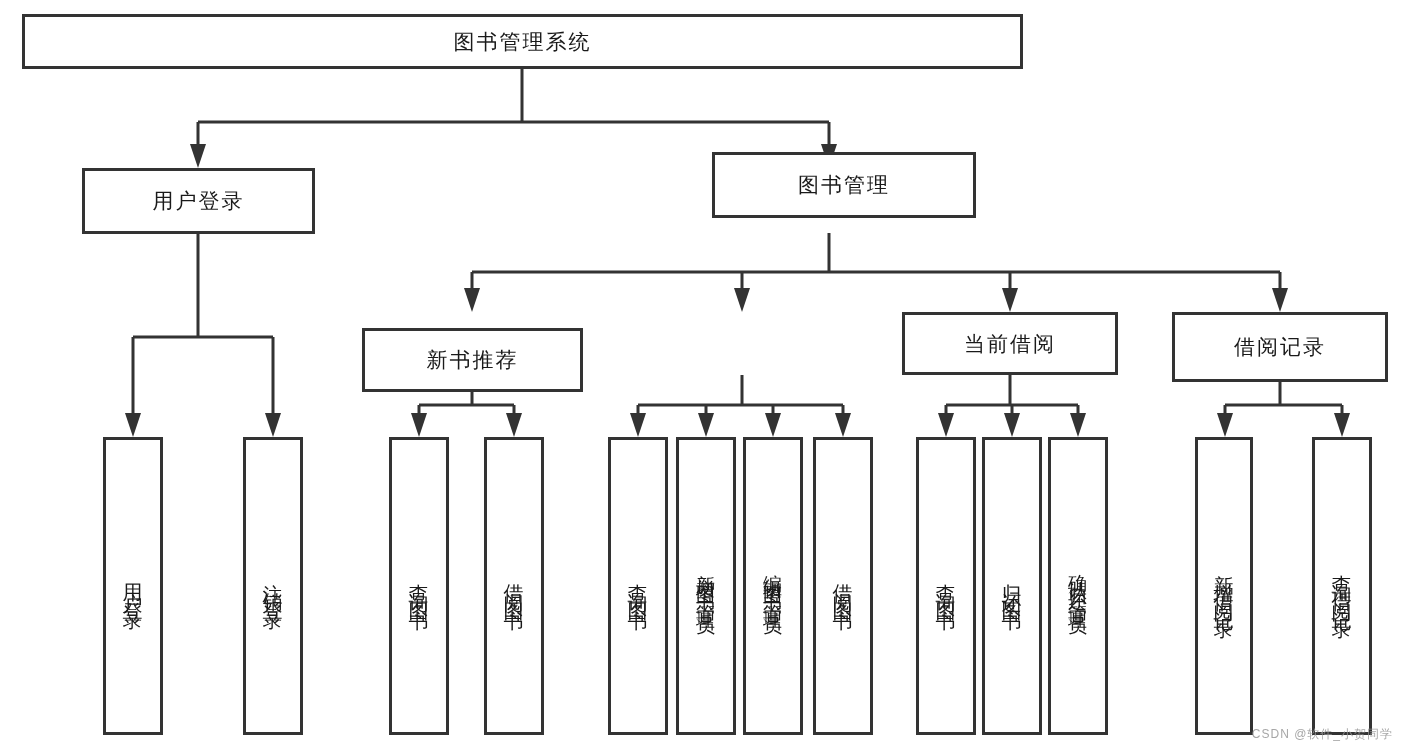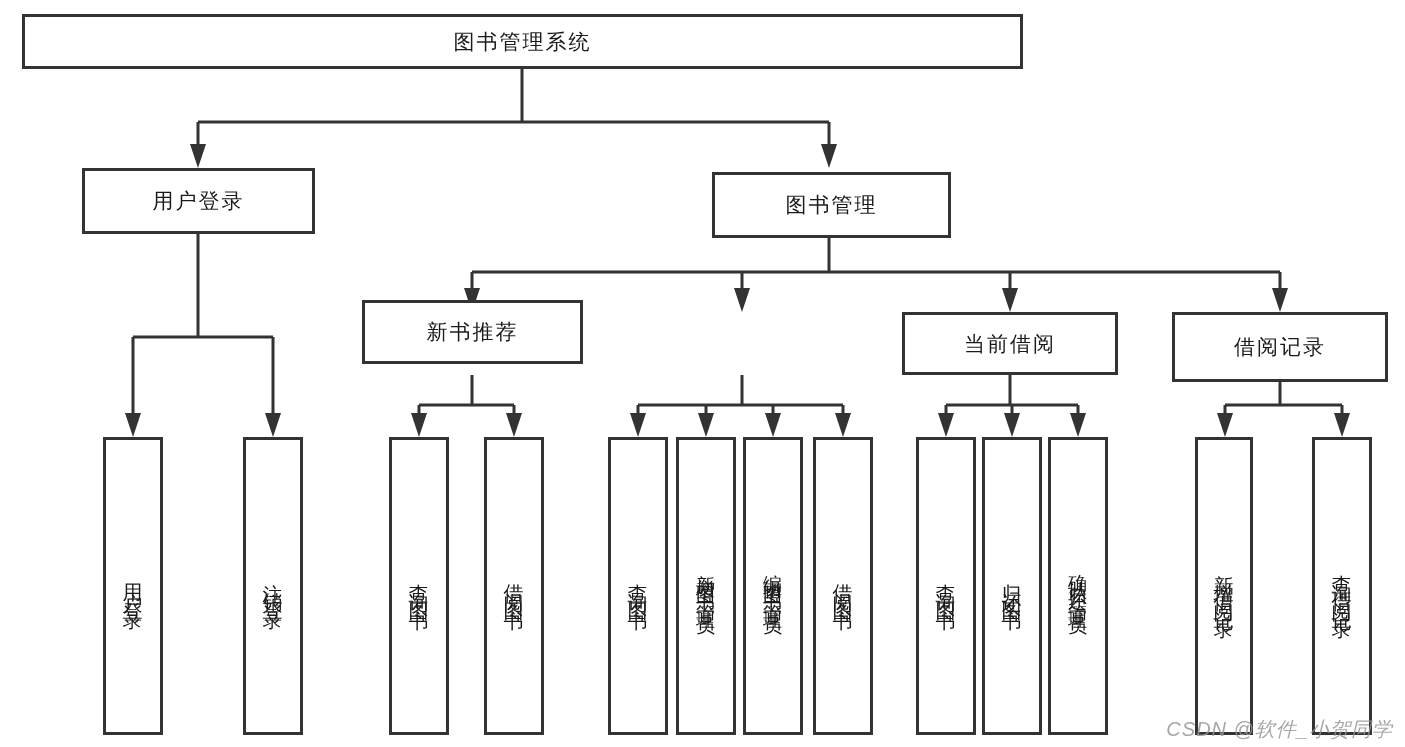--- a/index.html
+++ b/index.html
@@ -28,25 +28,24 @@
     text-orientation:mixed;
     font-size:20px;
     letter-spacing:9px;
     line-height:1;
   }
   .vbox.long { font-size:19px; letter-spacing:6px; }
   .watermark {
     position:absolute;
     right:12px;
     bottom:4px;
-    font-size:20px;
+    font-size:12px;
     letter-spacing:1px;
     color:rgba(150,150,150,0.85);
     white-space:nowrap;
-    font-style:italic;
   }
 </style>
 </head>
 <body>
 
 <div class="stage">
 
   <svg class="connectors" width="1405" height="747" viewBox="0 0 1405 747" xmlns="http://www.w3.org/2000/svg">
     <g stroke="#333333" stroke-width="3" fill="none">
       <path d="M522 68 V122 M198 122 H829 M198 122 V146 M829 122 V146"></path>
@@ -76,23 +75,23 @@
       <polygon points="1004,413 1020,413 1012,437"></polygon>
       <polygon points="1070,413 1086,413 1078,437"></polygon>
       <polygon points="1217,413 1233,413 1225,437"></polygon>
       <polygon points="1334,413 1350,413 1342,437"></polygon>
     </g>
   </svg>
 
   <div class="box hbox" style="left:22px; top:14px; width:1001px; height:55px;">图书管理系统</div>
 
   <div class="box hbox" style="left:82px; top:168px; width:233px; height:66px;">用户登录</div>
-  <div class="box hbox" style="left:712px; top:172px; width:239px; height:66px;">图书管理</div>
+  <div class="box hbox" style="left:712px; top:152px; width:264px; height:66px;">图书管理</div>
 
-  <div class="box hbox" style="left:362px; top:300px; width:221px; height:64px;">新书推荐</div>
+  <div class="box hbox" style="left:362px; top:328px; width:221px; height:64px;">新书推荐</div>
   <div class="box hbox" style="left:902px; top:312px; width:216px; height:63px;">当前借阅</div>
   <div class="box hbox" style="left:1172px; top:312px; width:216px; height:70px;">借阅记录</div>
 
   <div class="box vbox" style="left:103px; top:437px; width:60px; height:298px;">用户登录</div>
   <div class="box vbox" style="left:243px; top:437px; width:60px; height:298px;">注销登录</div>
 
   <div class="box vbox" style="left:389px; top:437px; width:60px; height:298px;">查询图书</div>
   <div class="box vbox" style="left:484px; top:437px; width:60px; height:298px;">借阅图书</div>
 
   <div class="box vbox" style="left:608px; top:437px; width:60px; height:298px;">查询图书</div>

